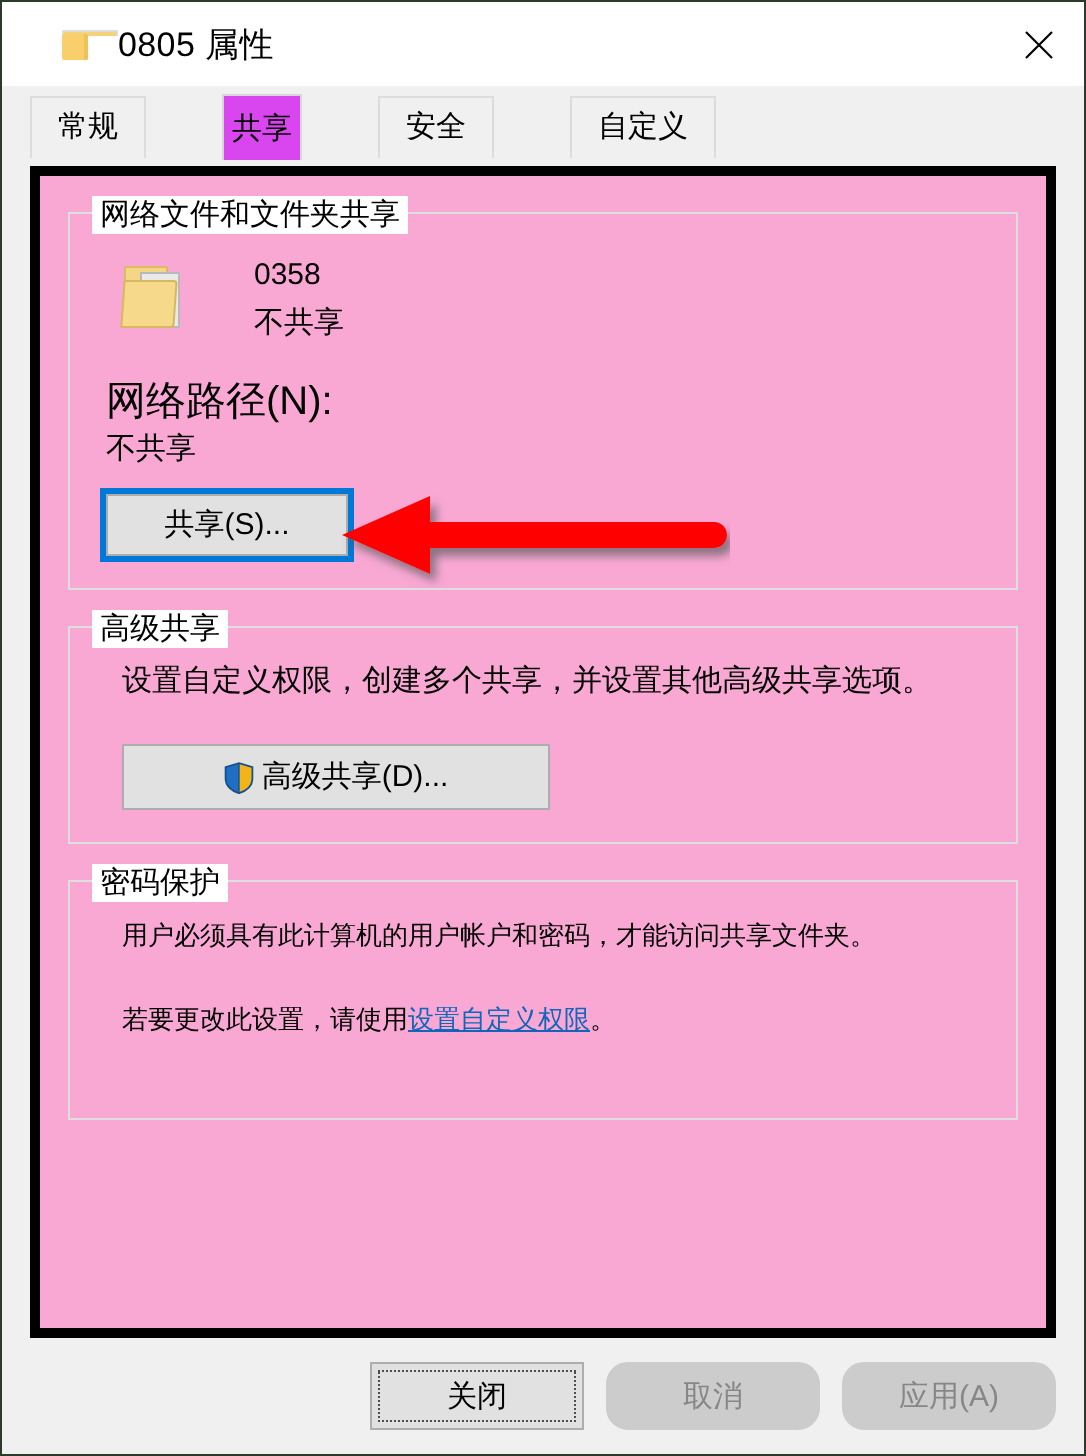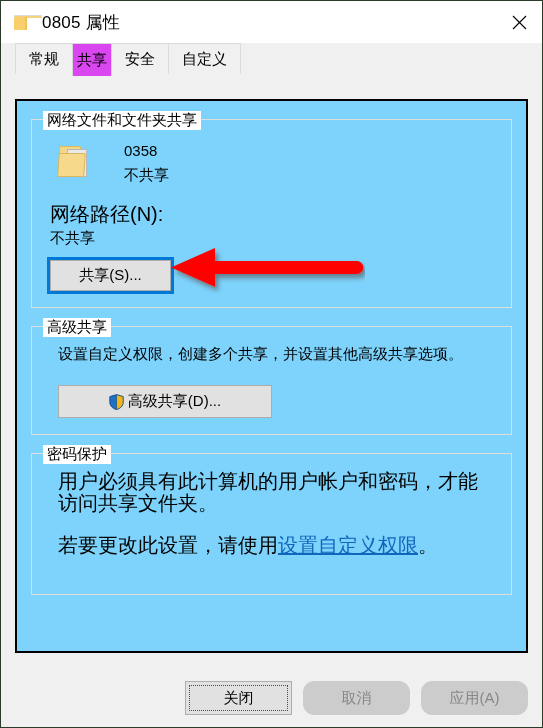--- a/index.html
+++ b/index.html
@@ -25,21 +25,21 @@
     flex-direction: column;
   }
 
   
   .titlebar {
     height: 42px;
     min-height: 42px;
     background: #ffffff;
     display: flex;
     align-items: center;
-    padding-left: 13px;
+    padding-left: 30px;
     box-sizing: border-box;
     position: relative;
   }
   .title-folder-icon {
     width: 17px;
     height: 15px;
     position: relative;
     margin-right: 11px;
     flex: 0 0 auto;
   }
@@ -80,25 +80,26 @@
     cursor: default;
   }
   .close-btn svg { display: block; }
 
   
   .tabstrip {
     height: 40px;
     min-height: 32px;
     background: #f0f0f0;
     display: flex;
-    align-items: flex-start;
+    align-items: center;
     padding-left: 14px;
     box-sizing: border-box;
     position: relative;
     z-index: 2;
+    gap: 39px;
   }
   .tab {
     height: 31px;
     box-sizing: border-box;
     padding: 0 13px;
     display: flex;
     align-items: center;
     font-size: 15px;
     color: #000000;
     background: #f0f0f0;
@@ -114,23 +115,23 @@
     border-color: #d7d7d7;
     height: 33px;
     margin-bottom: -1px;
     z-index: 3;
     padding: 0 4px;
   }
 
   
   .panel {
     flex: 1 1 auto;
-    margin: 16px 14px;
-    background: #7dd3fc;
-    border: 2px solid #000000;
+    margin: 0 14px;
+    background: #f9a8d4;
+    border: 5px solid #000000;
     box-sizing: border-box;
     position: relative;
     padding: 0 14px;
     z-index: 1;
   }
 
   
   .group {
     position: relative;
     border: 1px solid #dedede;
@@ -264,21 +265,21 @@
   }
   .desc-text {
     font-size: 15px;
     color: #000000;
     line-height: 22px;
     margin-left: 8px;
   }
 
   
   .pw-line {
-    font-size: 20px;
+    font-size: 13px;
     color: #000000;
     line-height: 22px;
     margin-left: 8px;
   }
   .pw-line.second {
     margin-top: 20px;
     margin-bottom: 22px;
   }
   .link {
     color: #1166bb;

